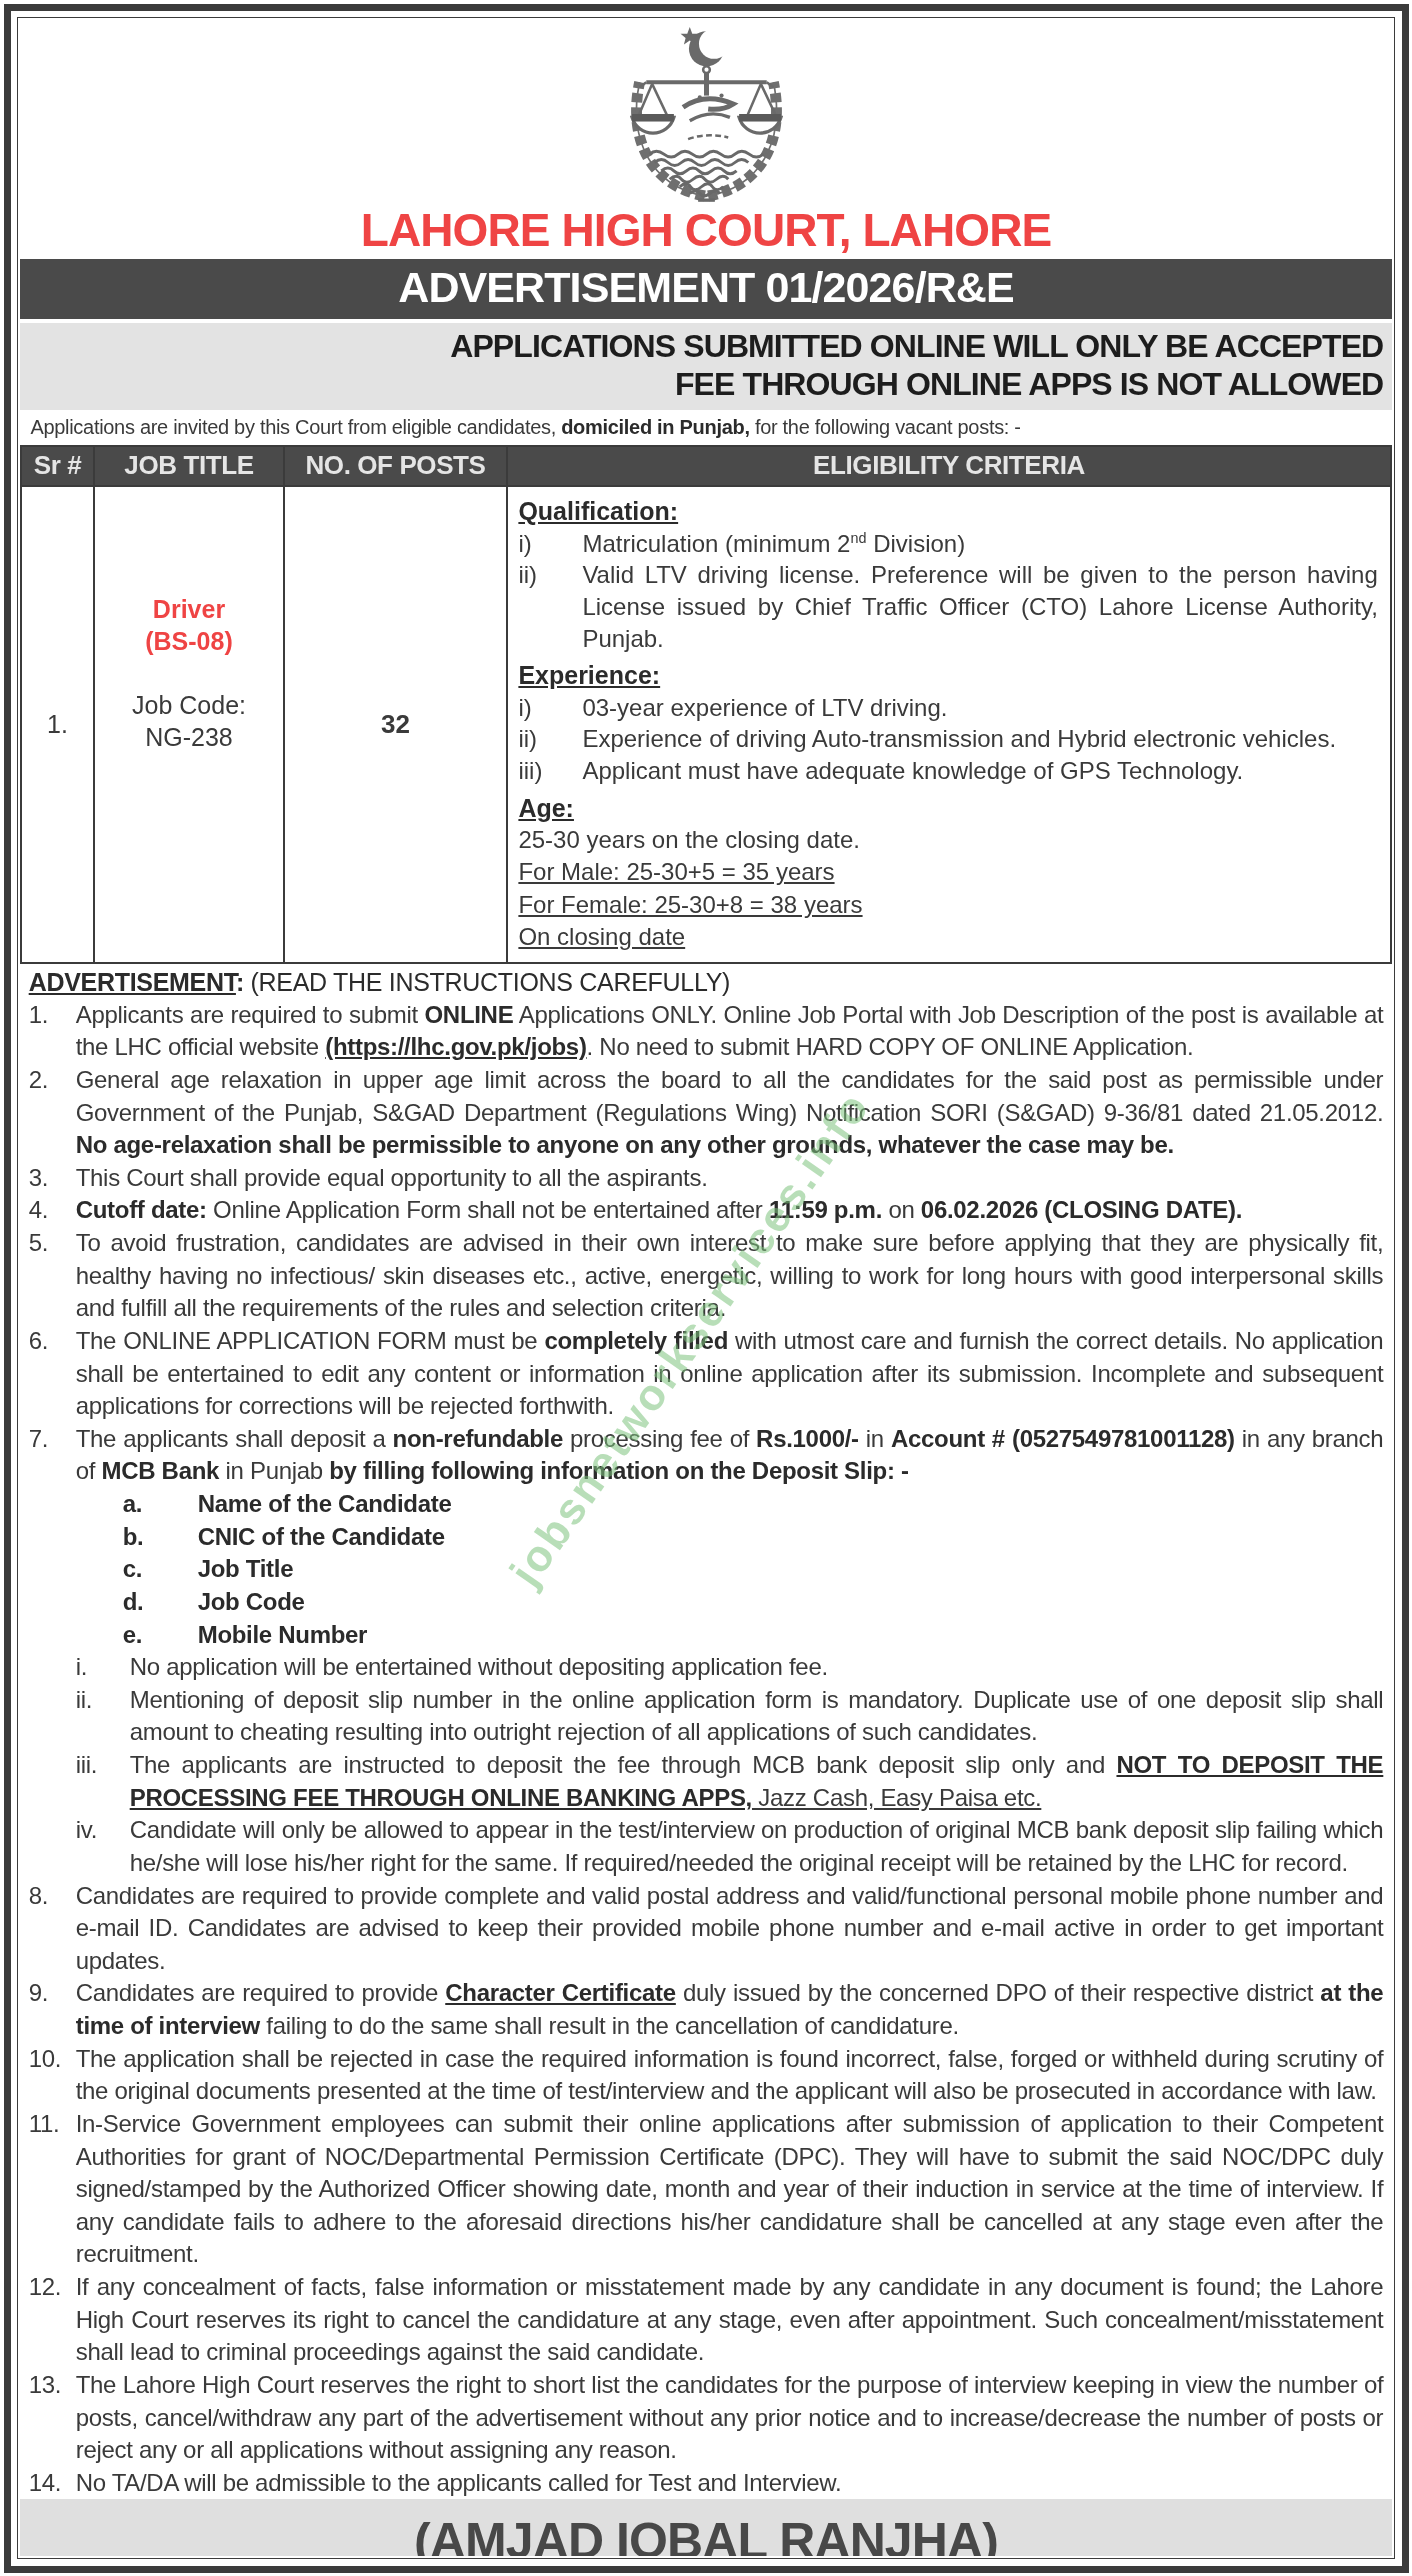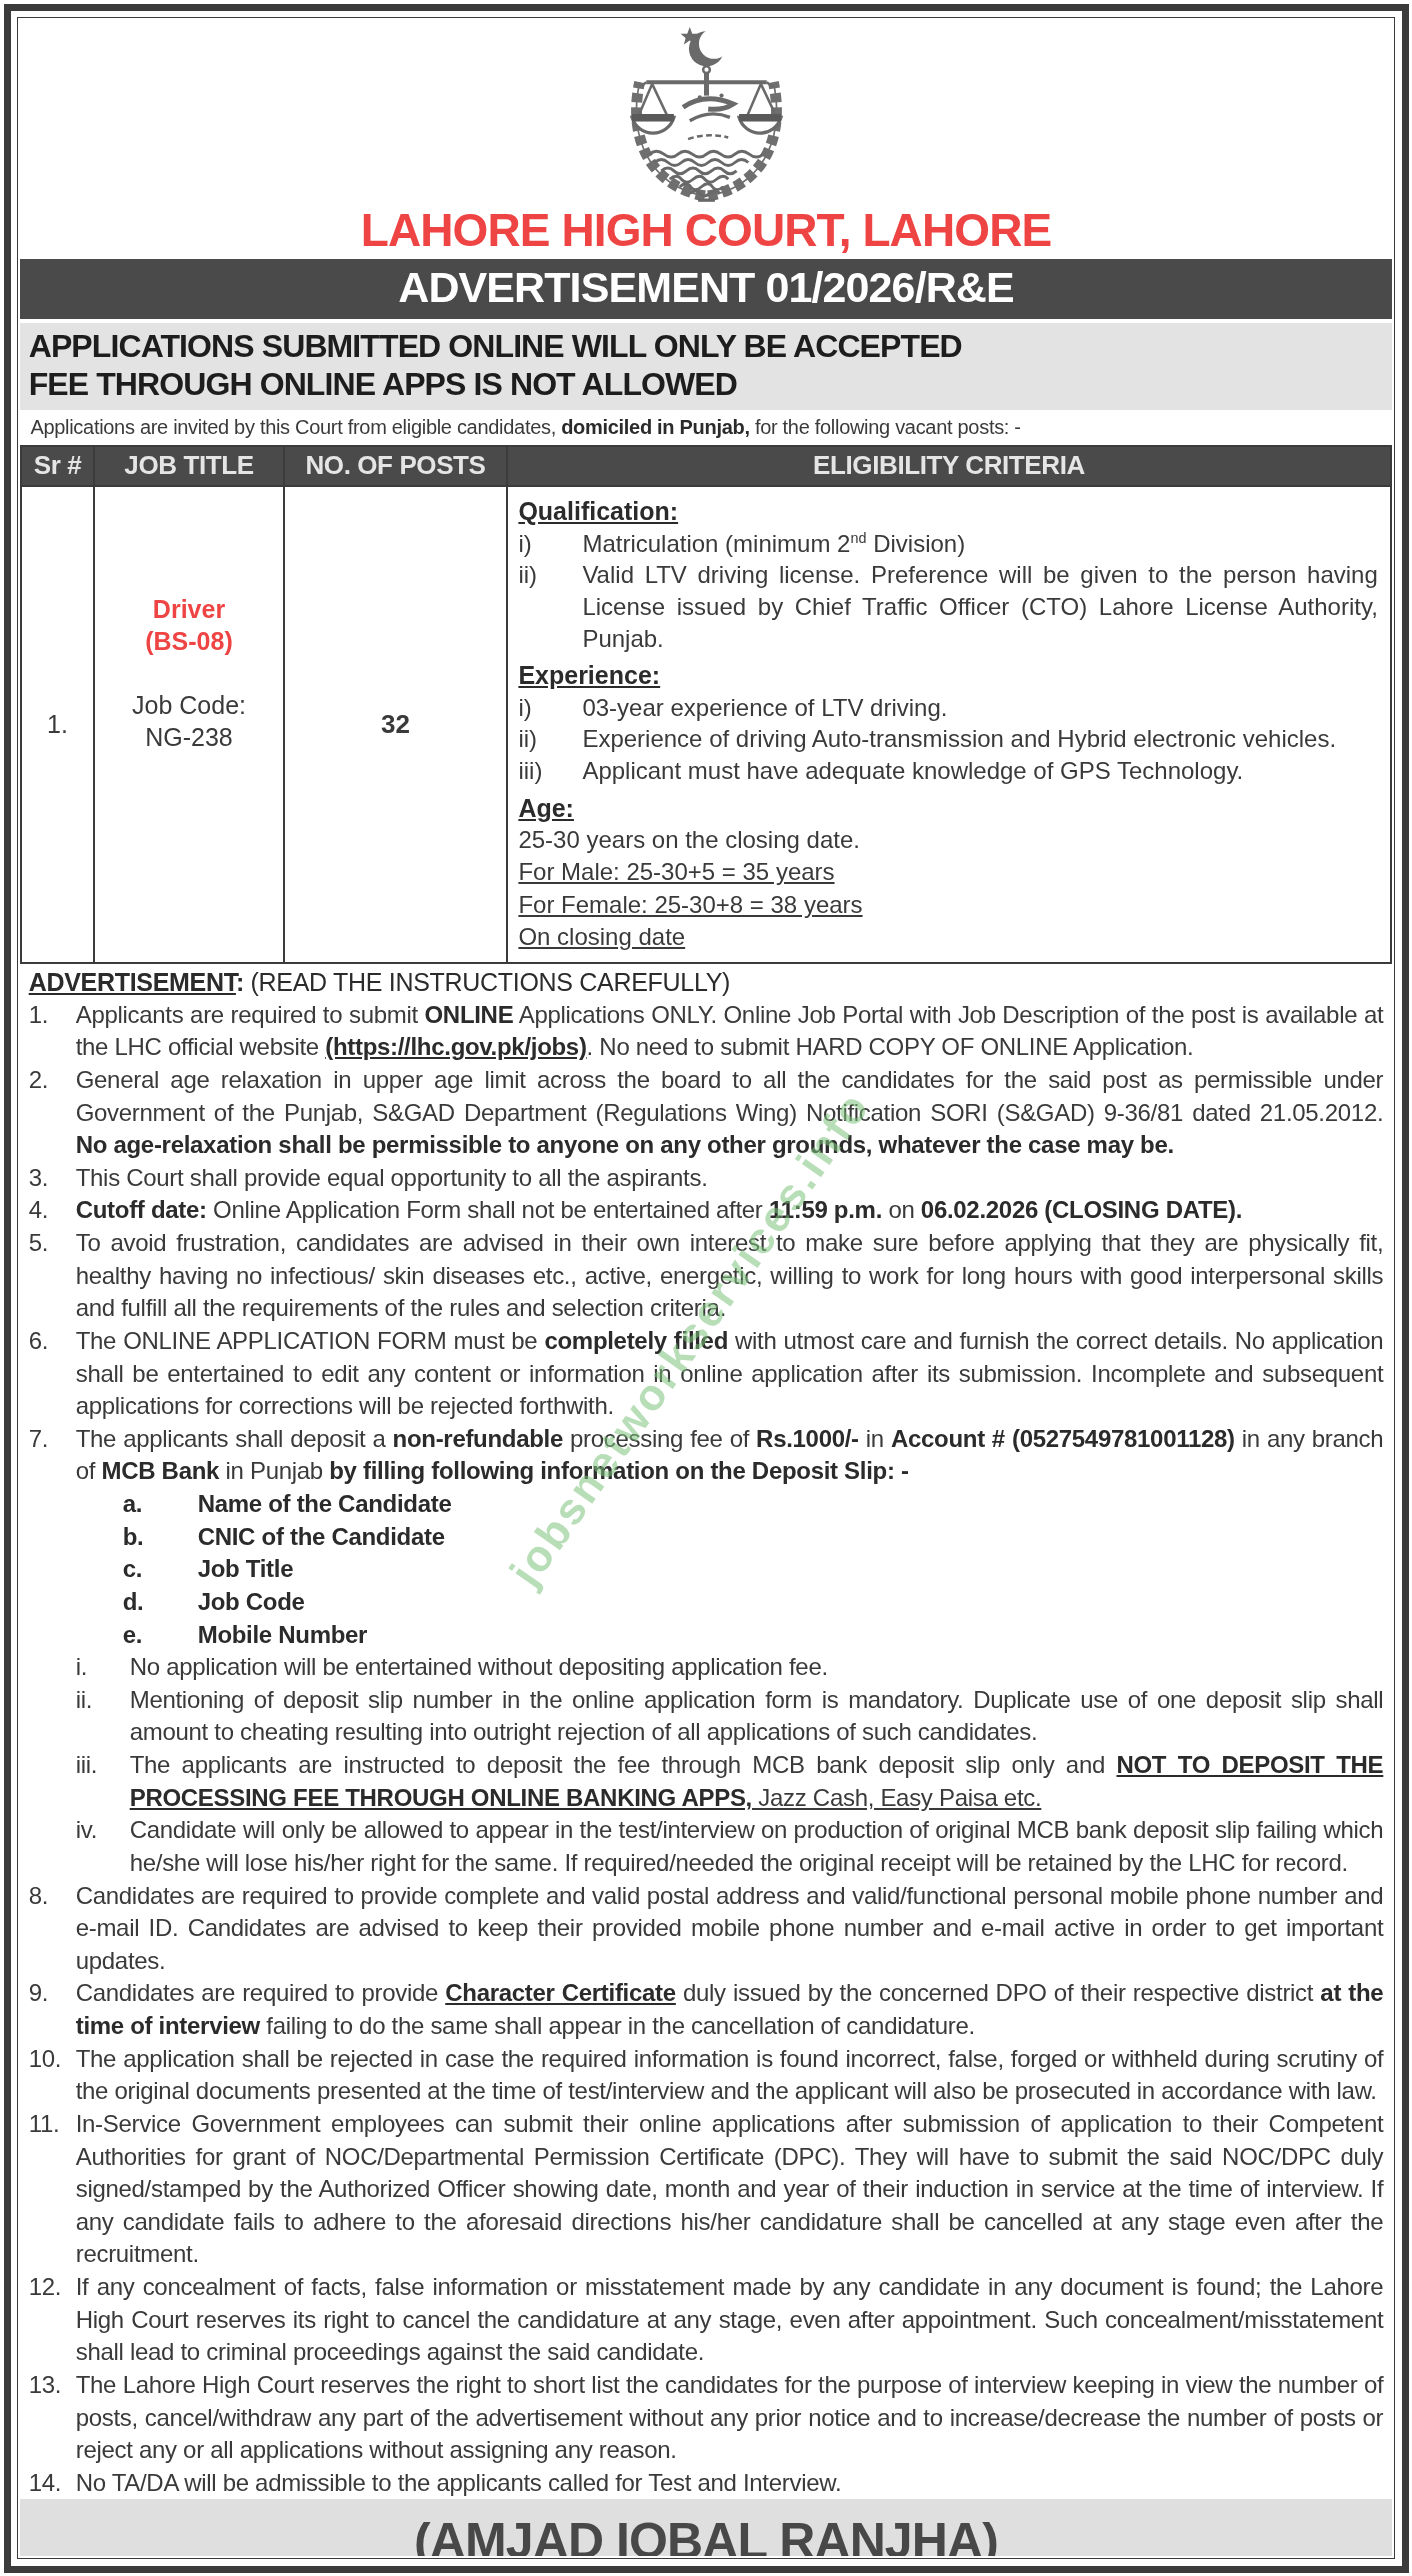--- a/index.html
+++ b/index.html
@@ -7,21 +7,21 @@
   .page{position:absolute;inset:0;background:#fff;}
   .border-outer{position:absolute;inset:3.5px;border:7.8px solid #3b3b3b;pointer-events:none;z-index:3;}
   .border-inner{position:absolute;inset:17.4px;border:1.7px solid #3b3b3b;pointer-events:none;z-index:3;}
   .content{position:absolute;inset:20px;display:flex;flex-direction:column;overflow:hidden;}
   
   .masthead{text-align:center;padding-top:1.7px;}
   .emblem{width:205px;height:184px;display:block;margin:0 auto;}
   .court-title{font-size:46px;font-weight:bold;color:#ef4444;letter-spacing:-0.9px;margin:1.7px 0 5.2px;line-height:1.0;text-align:center;}
   .adbar{background:#4a4a4a;color:#ffffff;text-align:center;font-weight:bold;font-size:43px;line-height:1.1;padding:5.2px 0 7.8px;border-bottom:2.6px solid #ffffff;letter-spacing:-0.9px;}
   .adbar-strip{height:9.6px;background:#4a4a4a;margin-bottom:2.6px;}
-  .notice{background:#e3e3e3;text-align:left;font-weight:bold;color:#1d1d1d;font-size:32px;line-height:1.18;padding:4.4px 8.7px 7px;letter-spacing:-0.9px;}
+  .notice{background:#e3e3e3;text-align:right;font-weight:bold;color:#1d1d1d;font-size:32px;line-height:1.18;padding:4.4px 8.7px 7px;letter-spacing:-0.9px;}
   .intro{font-size:20px;color:#3a3a3a;padding:6.1px 10.4px 5.2px;letter-spacing:-0.3px;}
   
   table.jobs{width:100%;border-collapse:collapse;table-layout:fixed;}
   table.jobs th{background:#4a4a4a;color:#e5e5e5;font-size:26px;font-weight:bold;border:2.6px solid #3b3b3b;padding:3.5px 1.7px;letter-spacing:-0.4px;}
   table.jobs td{border:2.6px solid #3b3b3b;color:#3a3a3a;vertical-align:middle;}
   td.sr-cell{text-align:center;font-size:25px;}
   td.jobtitle-cell{text-align:center;font-size:25px;padding-bottom:104px;}
   .jt-line{min-height:32px;line-height:32px;}
   .jt-bold{font-weight:bold;color:#ef4444;}
   td.posts-cell{text-align:center;font-size:26px;font-weight:bold;color:#2e2e2e;}
@@ -237,21 +237,21 @@
           <div class="item lvl1">
             <span class="marker">iv.</span>
             <div class="itext"><span>Candidate will only be allowed to appear in the test/interview on production of original MCB bank deposit slip failing which he/she will lose his/her right for the same. If required/needed the original receipt will be retained by the LHC for record.</span></div>
           </div>
           <div class="item lvl0">
             <span class="marker">8.</span>
             <div class="itext"><span>Candidates are required to provide complete and valid postal address and valid/functional personal mobile phone number and e-mail ID. Candidates are advised to keep their provided mobile phone number and e-mail active in order to get important updates.</span></div>
           </div>
           <div class="item lvl0">
             <span class="marker">9.</span>
-            <div class="itext"><span>Candidates are required to provide </span><span class="b u">Character Certificate</span><span> duly issued by the concerned DPO of their respective district </span><span class="b">at the time of interview</span><span> failing to do the same shall appear in the cancellation of candidature.</span></div>
+            <div class="itext"><span>Candidates are required to provide </span><span class="b u">Character Certificate</span><span> duly issued by the concerned DPO of their respective district </span><span class="b">at the time of interview</span><span> failing to do the same shall result in the cancellation of candidature.</span></div>
           </div>
           <div class="item lvl0">
             <span class="marker">10.</span>
             <div class="itext"><span>The application shall be rejected in case the required information is found incorrect, false, forged or withheld during scrutiny of the original documents presented at the time of test/interview and the applicant will also be prosecuted in accordance with law.</span></div>
           </div>
           <div class="item lvl0">
             <span class="marker">11.</span>
             <div class="itext"><span>In-Service Government employees can submit their online applications after submission of application to their Competent Authorities for grant of NOC/Departmental Permission Certificate (DPC). They will have to submit the said NOC/DPC duly signed/stamped by the Authorized Officer showing date, month and year of their induction in service at the time of interview. If any candidate fails to adhere to the aforesaid directions his/her candidature shall be cancelled at any stage even after the recruitment.</span></div>
           </div>
           <div class="item lvl0">

